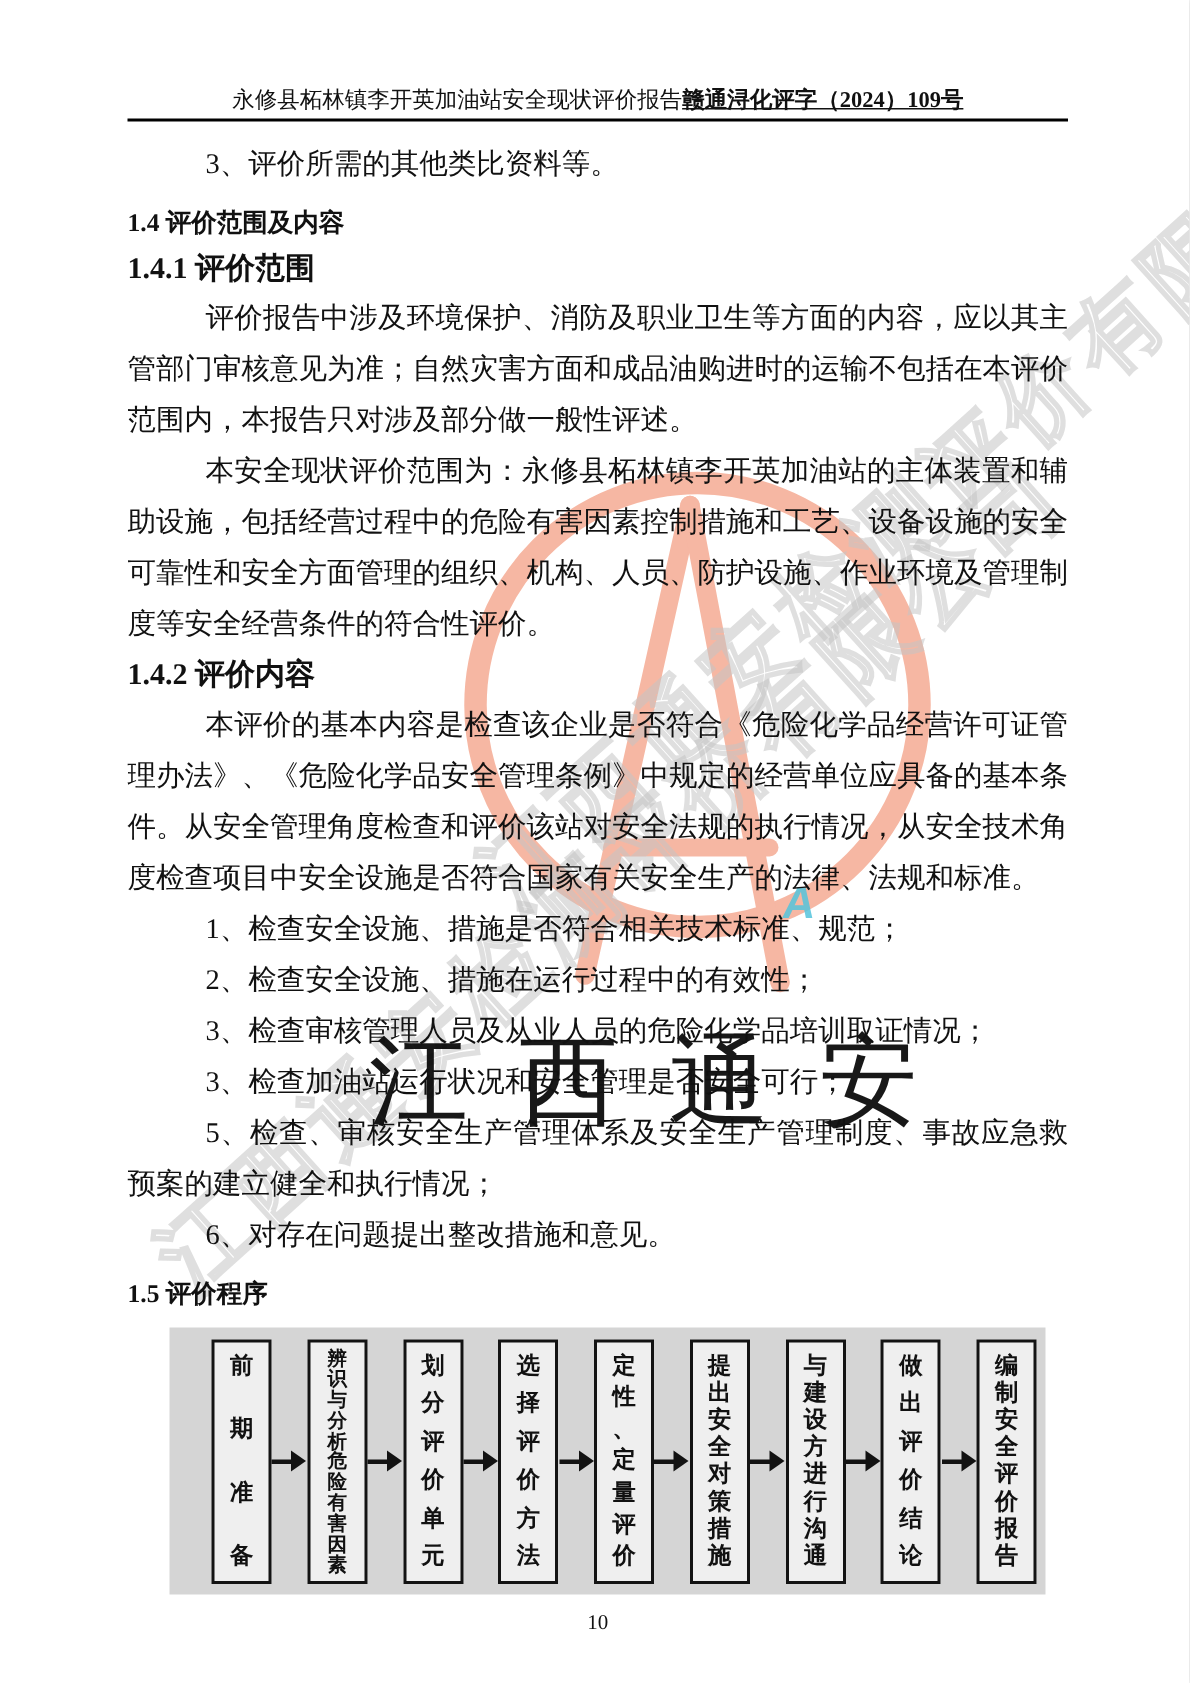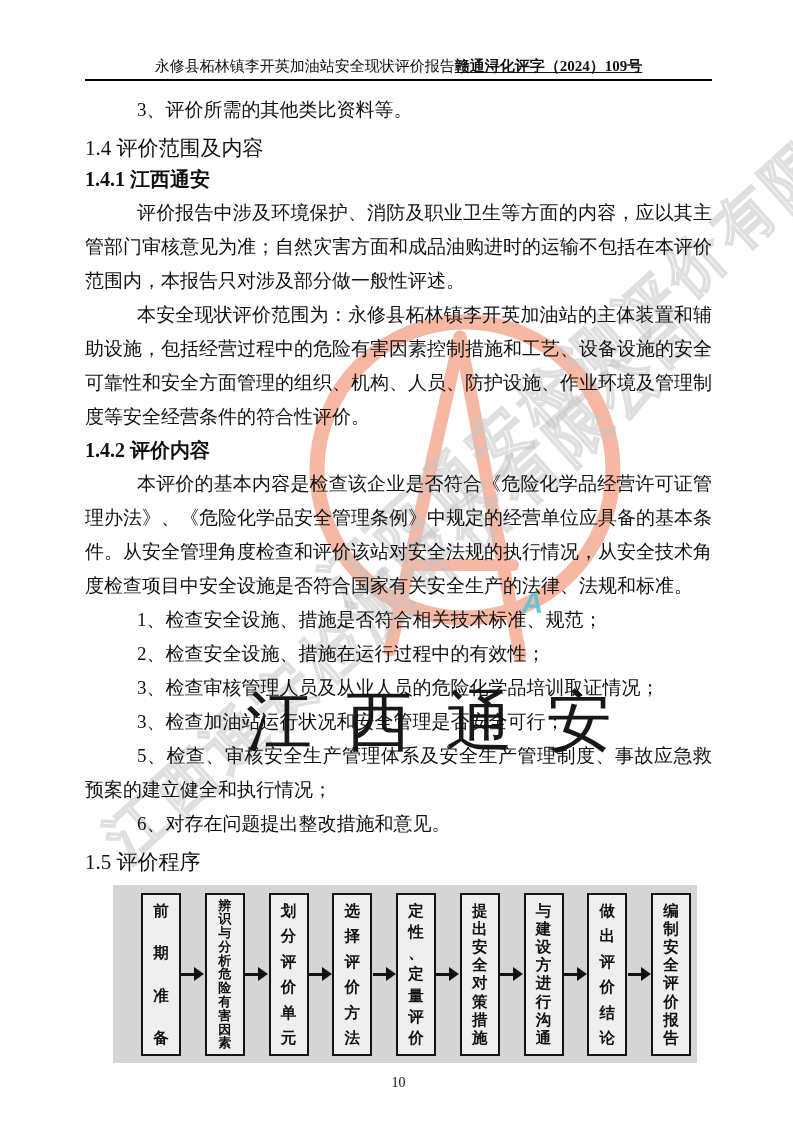--- a/index.html
+++ b/index.html
@@ -32,21 +32,21 @@
   .wm-logo { position:absolute; left:295px; top:295px; opacity:.8; }
 
   
   .content { position:relative; z-index:2; margin:0 81px 0 85px; padding-top:57px; width:627px; }
   .doc-header { display:flex; justify-content:center; align-items:flex-end;
     border-bottom:2px solid #000; padding-bottom:3px; font-size:15px; }
   .doc-header .right { font-weight:bold;text-decoration:underline; }
 
   p.body { font-size:19px; line-height:34px; margin:0; text-indent:52px; text-align:justify; }
   p.first { margin-top:12px; }
-  .h-major { font-size:21px; font-weight:normal; margin:7px 0 2px 0; line-height:29px; }
+  .h-major { font-size:17px; font-weight:bold; margin:7px 0 2px 0; line-height:29px; }
   .h-minor { font-size:20px; font-weight:bold; margin:2px 0; line-height:29px; }
 
   
   .flowchart {
     margin:8px 0 0 28px; width:584px; height:178px; background:#d5d5d5;
     display:flex; align-items:center; justify-content:space-between;
     padding:0 6px 0 28px; box-sizing:border-box;
   }
   .flow-box {
     flex:none; width:40px; height:163px; background:#efefef;
@@ -88,21 +88,21 @@
   <div class="content">
 
     <div class="doc-header">
       <span class="left">永修县柘林镇李开英加油站安全现状评价报告</span>
       <span class="right">赣通浔化评字（2024）109号</span>
     </div>
 
     <p class="body first">3、评价所需的其他类比资料等。</p>
 
     <div class="h-major">1.4 评价范围及内容</div>
-    <div class="h-minor">1.4.1 江西通安</div>
+    <div class="h-minor">1.4.1 评价范围</div>
     <p class="body">评价报告中涉及环境保护、消防及职业卫生等方面的内容，应以其主管部门审核意见为准；自然灾害方面和成品油购进时的运输不包括在本评价范围内，本报告只对涉及部分做一般性评述。</p>
     <p class="body">本安全现状评价范围为：永修县柘林镇李开英加油站的主体装置和辅助设施，包括经营过程中的危险有害因素控制措施和工艺、设备设施的安全可靠性和安全方面管理的组织、机构、人员、防护设施、作业环境及管理制度等安全经营条件的符合性评价。</p>
 
     <div class="h-minor">1.4.2 评价内容</div>
     <p class="body">本评价的基本内容是检查该企业是否符合《危险化学品经营许可证管理办法》、《危险化学品安全管理条例》中规定的经营单位应具备的基本条件。从安全管理角度检查和评价该站对安全法规的执行情况，从安全技术角度检查项目中安全设施是否符合国家有关安全生产的法律、法规和标准。</p>
 
     <p class="body">1、检查安全设施、措施是否符合相关技术标准、规范；</p>
     <p class="body">2、检查安全设施、措施在运行过程中的有效性；</p>
     <p class="body">3、检查审核管理人员及从业人员的危险化学品培训取证情况；</p>
     <p class="body">3、检查加油站运行状况和安全管理是否安全可行；</p>

